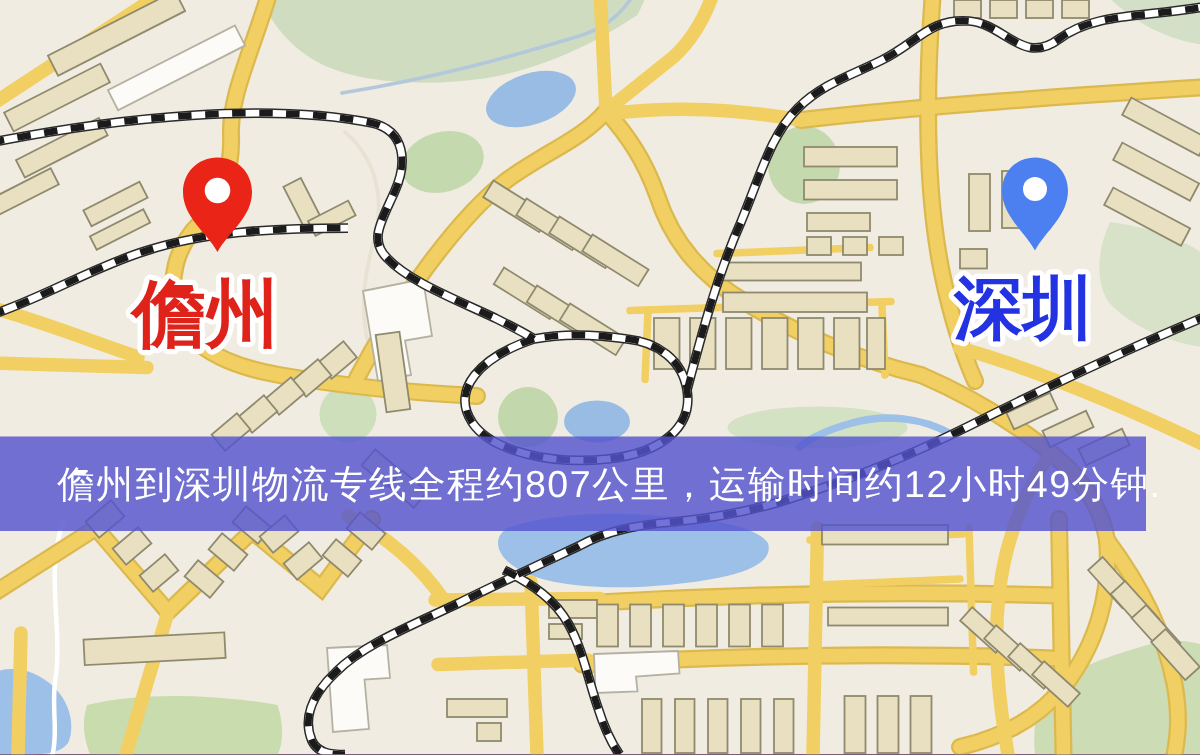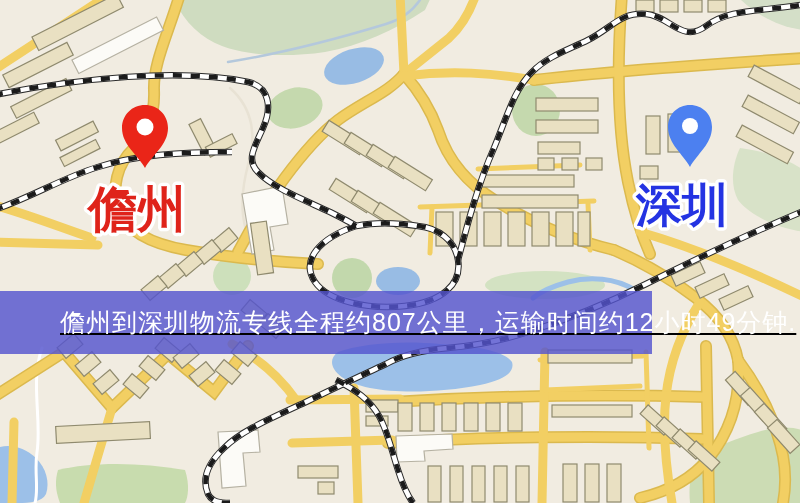--- a/index.html
+++ b/index.html
@@ -1,22 +1,22 @@
 <!DOCTYPE html>
 <html><head>
 <meta charset="utf-8">
 <style>
   html,body{margin:0;padding:0;background:#222;}
   .stage{position:relative;width:800px;height:503px;overflow:hidden;
          font-family:"Liberation Sans", sans-serif;background:#a21caf;}
   .stage svg{position:absolute;left:0;top:0;display:block;}
   
-  .banner{position:absolute;left:0;top:291px;width:652px;height:63px;
+  .banner{position:absolute;left:0;top:291px;width:764px;height:63px;
           background:rgba(84,84,206,0.82);display:flex;align-items:center;
-          box-sizing:border-box;padding-left:60px;z-index:5;text-decoration:underline;}
+          box-sizing:border-box;padding-left:38px;z-index:5;}
   .banner span{color:#ffffff;font-size:25px;letter-spacing:1px;
                font-weight:500;white-space:nowrap;
                font-family:"Liberation Sans", sans-serif;}
   
   text.city{font-family:"Liberation Serif", serif;font-weight:bold;
             paint-order:stroke;stroke:#ffffff;stroke-linejoin:round;}
 </style>
 </head>
 <body>
 

